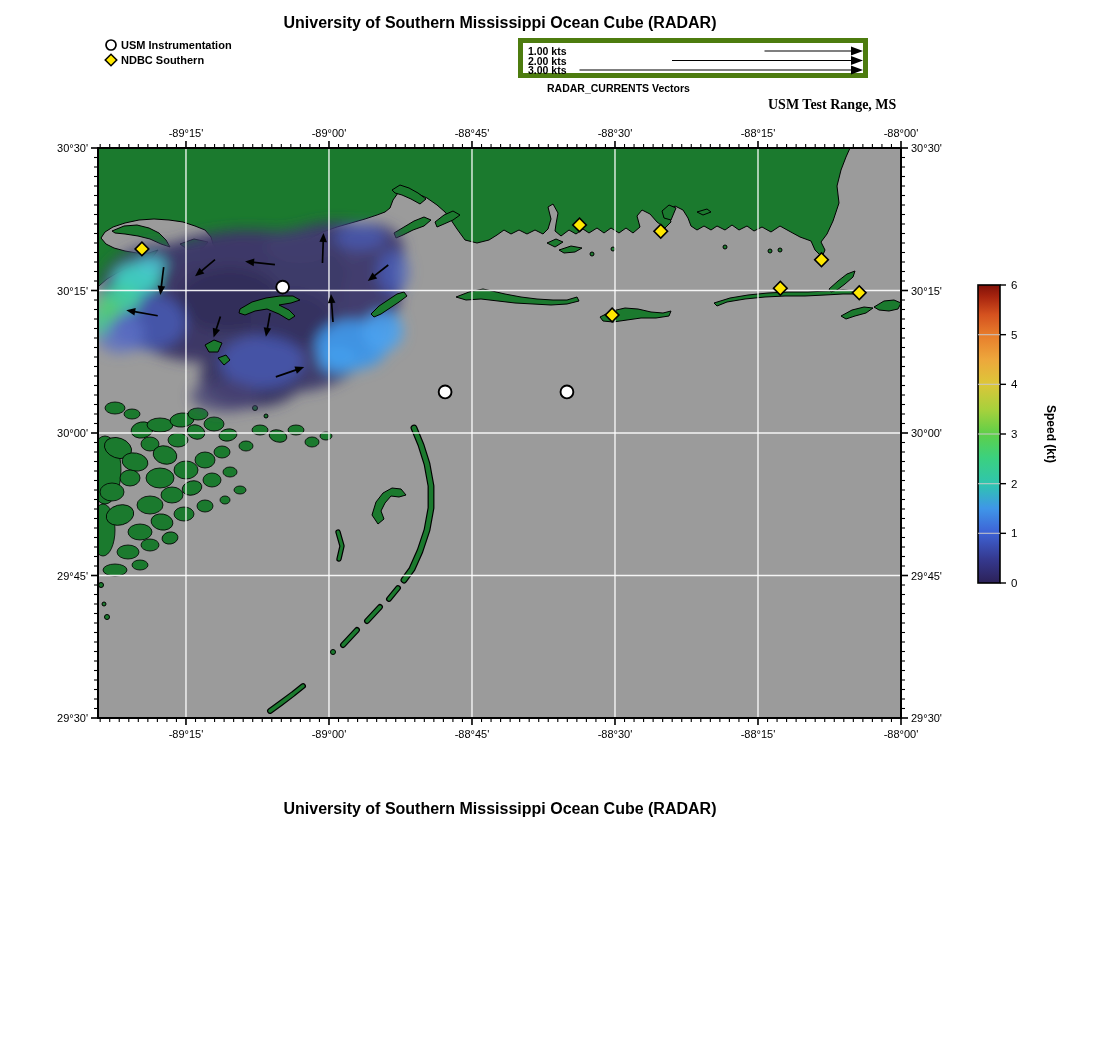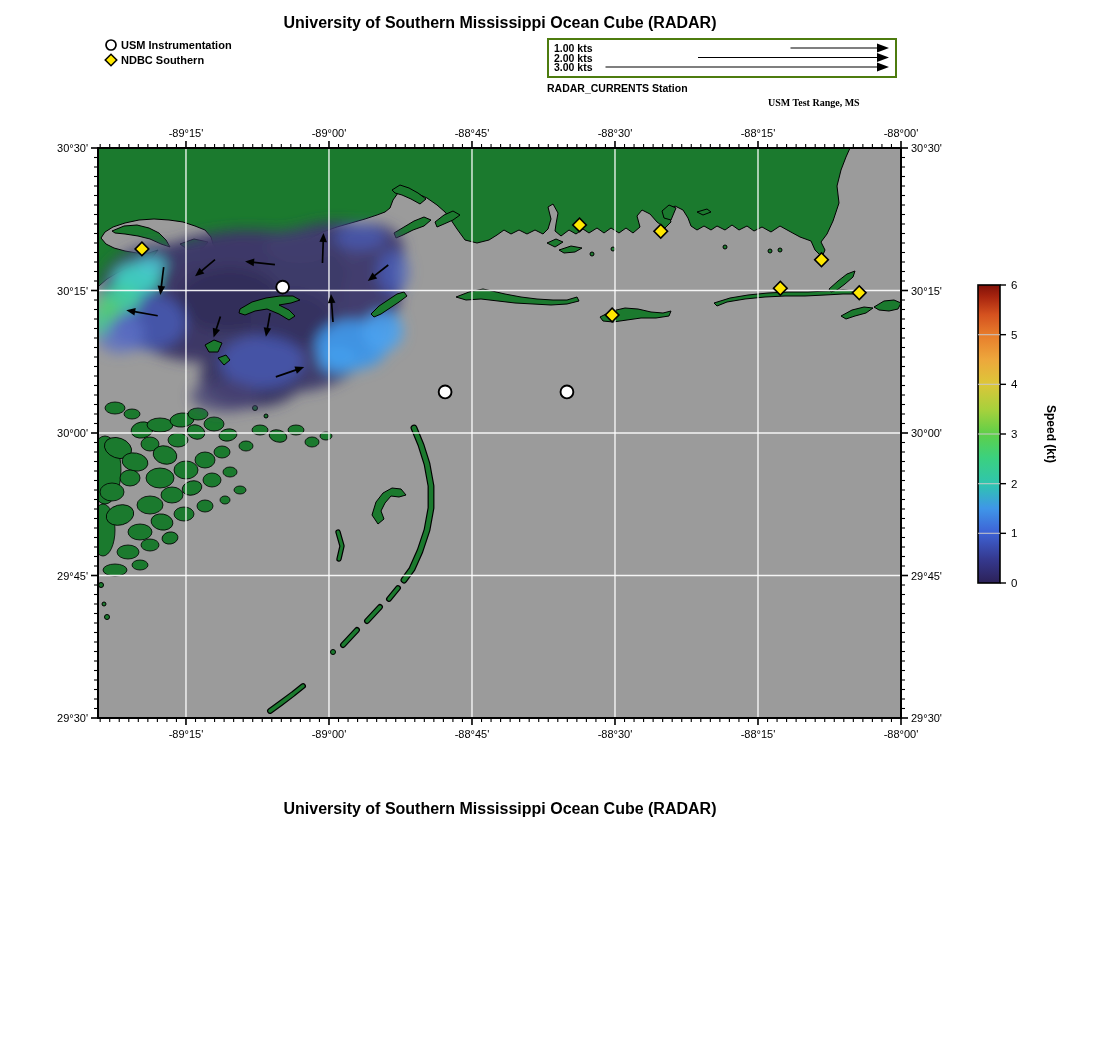--- a/index.html
+++ b/index.html
@@ -5,27 +5,27 @@
   html,body{margin:0;padding:0;background:#ffffff;}
   .page{position:relative;width:1100px;height:1050px;background:#fff;overflow:hidden;
         font-family:"Liberation Sans",sans-serif;}
   .abs{position:absolute;}
   .title{font-family:"Liberation Sans",sans-serif;font-weight:bold;font-size:16px;color:#000;
          width:1000px;left:0;text-align:center;}
   .title.top{top:14px;left:0;}
   .title.bottom{top:800px;left:0;}
   .subtitle{font-family:"Liberation Serif",serif;font-weight:bold;font-size:17px;color:#000;
             width:1000px;left:0;top:99px;text-align:center;}
-  .region{font-family:"Liberation Serif",serif;font-weight:bold;font-size:10px;color:#000;
+  .region{font-family:"Liberation Serif",serif;font-weight:bold;font-size:14px;color:#000;
           left:768px;top:97px;width:200px;}
   .legend{left:104px;top:37px;}
   .lrow{display:flex;align-items:center;height:15px;}
   .lrow svg{margin-right:3px;}
   .lrow span{font-size:11px;font-weight:bold;color:#000;text-align:center;}
-  .veckey{left:547px;top:38px;width:350px;height:40px;border:2px solid #4d7c0f;background:#fff;box-sizing:border-box;}
+  .veckey{left:518px;top:38px;width:350px;height:40px;border:5px solid #4d7c0f;background:#fff;box-sizing:border-box;}
   .veccaption{left:547px;top:82px;font-size:10.5px;font-weight:bold;color:#000;}
   svg{display:block;}
   #map-svg{position:absolute;left:0;top:0;}
   text{font-family:"Liberation Sans",sans-serif;}
 </style>
 </head>
 <body>
 
 <div class="page">
 
@@ -52,21 +52,21 @@
         <line x1="241.5" y1="8" x2="330" y2="8" stroke="#000" stroke-width="1.2"></line>
         <polygon points="340,8 328,12.5 328,3.5" fill="#000"></polygon>
         <text x="5" y="21.5" font-size="10.5" font-weight="bold" fill="#000">2.00 kts</text>
         <line x1="149" y1="17.5" x2="330" y2="17.5" stroke="#000" stroke-width="1.2"></line>
         <polygon points="340,17.5 328,22 328,13" fill="#000"></polygon>
         <text x="5" y="31" font-size="10.5" font-weight="bold" fill="#000">3.00 kts</text>
         <line x1="56.5" y1="27" x2="330" y2="27" stroke="#000" stroke-width="1.2"></line>
         <polygon points="340,27 328,31.5 328,22.5" fill="#000"></polygon>
       </svg>
   </div>
-  <div class="abs veccaption">RADAR_CURRENTS Station</div>
+  <div class="abs veccaption">RADAR_CURRENTS Vectors</div>
 
   <div class="abs region">USM Test Range, MS</div>
 
   <svg id="map-svg" width="1100" height="1050">
       <defs>
         <filter id="blobblur" x="-30%" y="-30%" width="160%" height="160%">
           <feGaussianBlur stdDeviation="6.5"></feGaussianBlur>
         </filter>
         <clipPath id="mapclip">
           <rect x="98" y="148" width="803" height="570"></rect>

